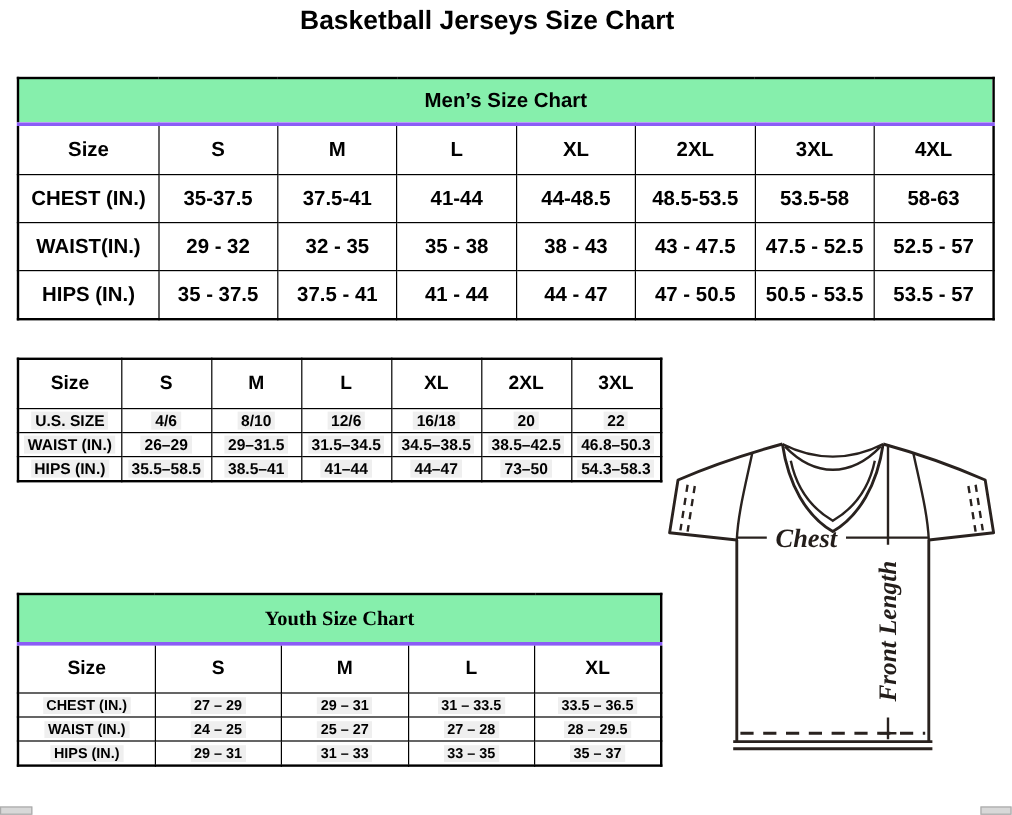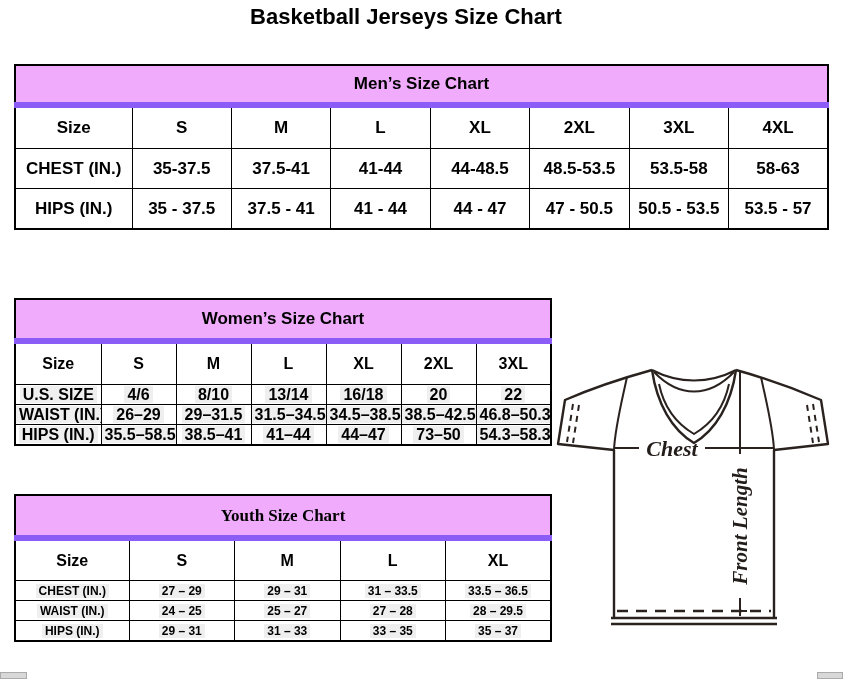--- a/index.html
+++ b/index.html
@@ -12,32 +12,32 @@
     font-size:22px;font-weight:bold;letter-spacing:0px;
   }
   table.size-table{
     position:absolute;border-collapse:collapse;table-layout:fixed;
     border:2px solid #000;background:#fff;
   }
   table.size-table td{
     border:1px solid #000;text-align:center;vertical-align:middle;
     font-weight:bold;padding:0;overflow:hidden;white-space:nowrap;
   }
-  table.size-table .title-row td{background:#f0abfc;font-size:17px;border-bottom:6px solid #8b5cf6;}
+  table.size-table .title-row td{background:#86efac;font-size:17px;border-bottom:3px solid #8b5cf6;}
   
   #men-table{left:14px;top:64px;width:815px;}
   #men-table .title-row td{height:36px;}
   #men-table .size-row td{height:40px;font-size:17px;}
   #men-table .data-row td{height:39px;font-size:17px;}
   #men-table col.c-first{width:117px;}
   
   #women-table{left:14px;top:298px;width:538px;}
   #women-table .title-row td{height:38px;}
   #women-table .size-row td{height:40px;font-size:16px;}
-  #women-table .data-row td{height:19px;font-size:16px;}
+  #women-table .data-row td{height:19px;font-size:13px;}
   #women-table col.c-first{width:86px;}
   
   #youth-table{left:14px;top:494px;width:538px;}
   #youth-table .title-row td{height:39px;font-family:Liberation Serif, serif;}
   #youth-table .size-row td{height:39px;font-size:16px;}
   #youth-table .data-row td{height:19px;font-size:12px;}
   #youth-table col.c-first{width:114px;}
   .hl{background:#efefef;padding:0 3px;}
   
   .jersey-wrap{position:absolute;left:553px;top:360px;width:280px;height:270px;text-align:right;}
@@ -89,20 +89,30 @@
         <td>CHEST (IN.)</td>
         <td>35-37.5</td>
         <td>37.5-41</td>
         <td>41-44</td>
         <td>44-48.5</td>
         <td>48.5-53.5</td>
         <td>53.5-58</td>
         <td>58-63</td>
       </tr>
       <tr class="data-row">
+        <td>WAIST(IN.)</td>
+        <td>29 - 32</td>
+        <td>32 - 35</td>
+        <td>35 - 38</td>
+        <td>38 - 43</td>
+        <td>43 - 47.5</td>
+        <td>47.5 - 52.5</td>
+        <td>52.5 - 57</td>
+      </tr>
+      <tr class="data-row">
         <td>HIPS (IN.)</td>
         <td>35 - 37.5</td>
         <td>37.5 - 41</td>
         <td>41 - 44</td>
         <td>44 - 47</td>
         <td>47 - 50.5</td>
         <td>50.5 - 53.5</td>
         <td>53.5 - 57</td>
       </tr>
     </tbody>
@@ -112,37 +122,34 @@
     <colgroup>
       <col class="c-first">
       <col class="c-data">
       <col class="c-data">
       <col class="c-data">
       <col class="c-data">
       <col class="c-data">
       <col class="c-data">
     </colgroup>
     <tbody>
-      <tr class="title-row">
-        <td colspan="7">Women’s Size Chart</td>
-      </tr>
       <tr class="size-row">
         <td>Size</td>
         <td>S</td>
         <td>M</td>
         <td>L</td>
         <td>XL</td>
         <td>2XL</td>
         <td>3XL</td>
       </tr>
       <tr class="data-row">
         <td><span class="hl">U.S. SIZE</span></td>
         <td><span class="hl">4/6</span></td>
         <td><span class="hl">8/10</span></td>
-        <td><span class="hl">13/14</span></td>
+        <td><span class="hl">12/6</span></td>
         <td><span class="hl">16/18</span></td>
         <td><span class="hl">20</span></td>
         <td><span class="hl">22</span></td>
       </tr>
       <tr class="data-row">
         <td><span class="hl">WAIST (IN.)</span></td>
         <td><span class="hl">26–29</span></td>
         <td><span class="hl">29–31.5</span></td>
         <td><span class="hl">31.5–34.5</span></td>
         <td><span class="hl">34.5–38.5</span></td>

